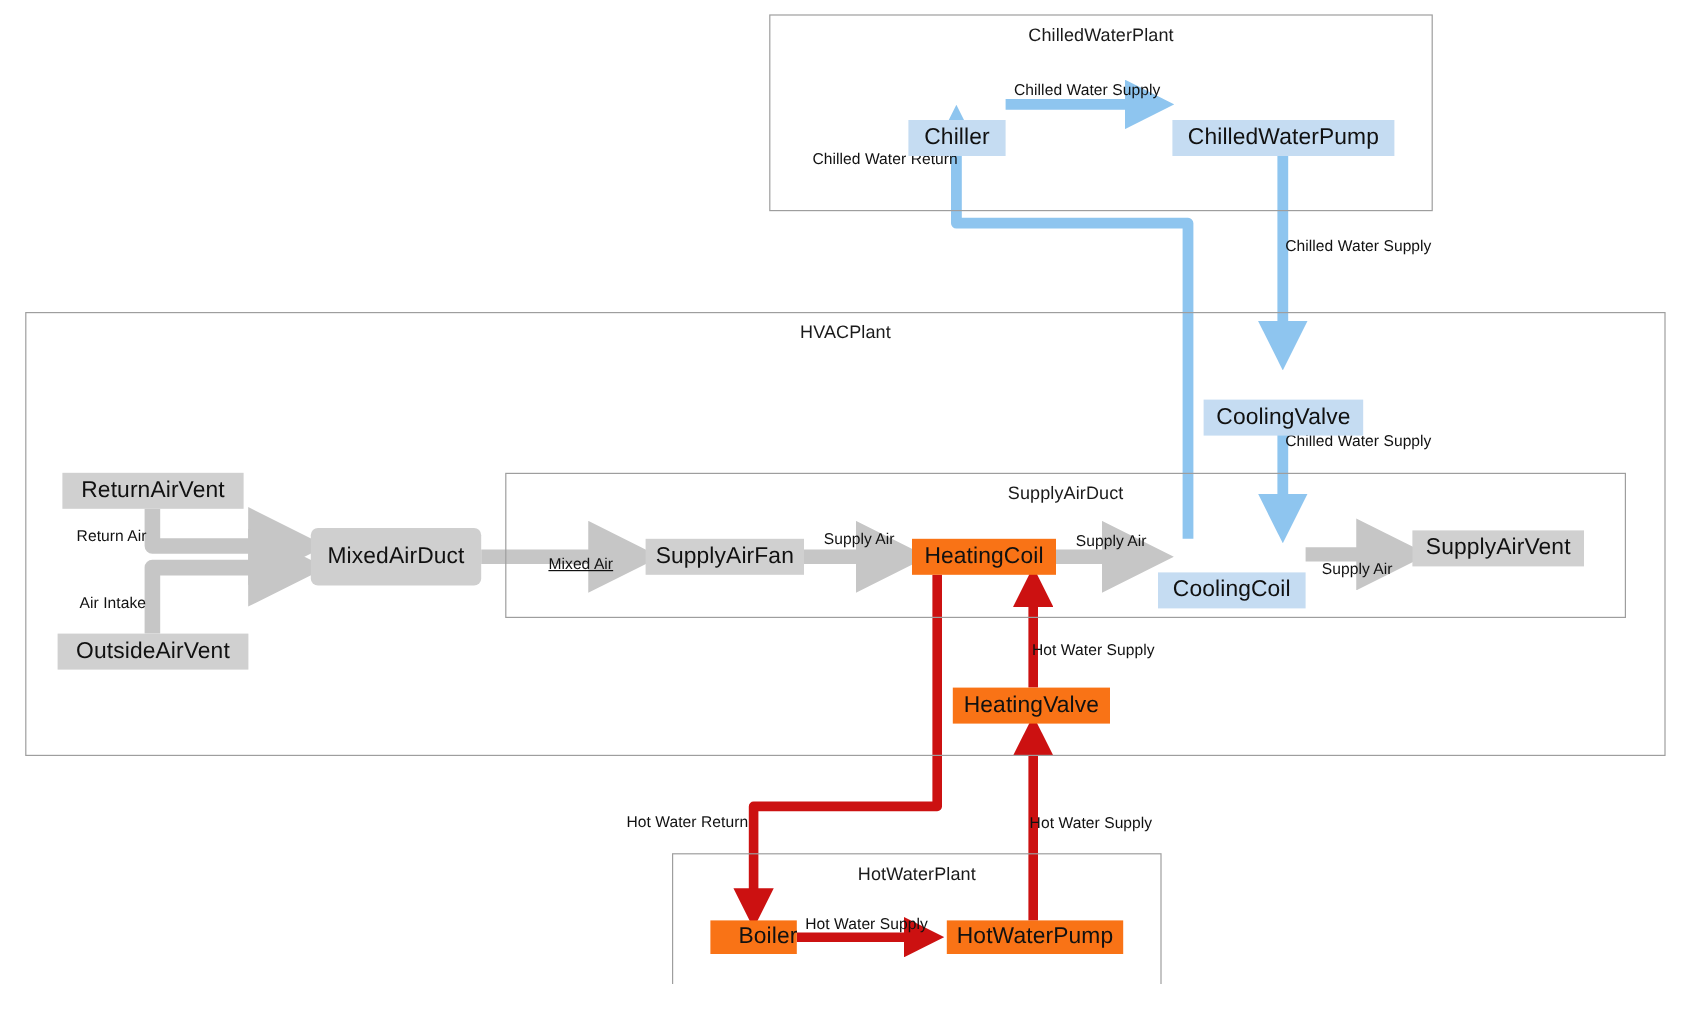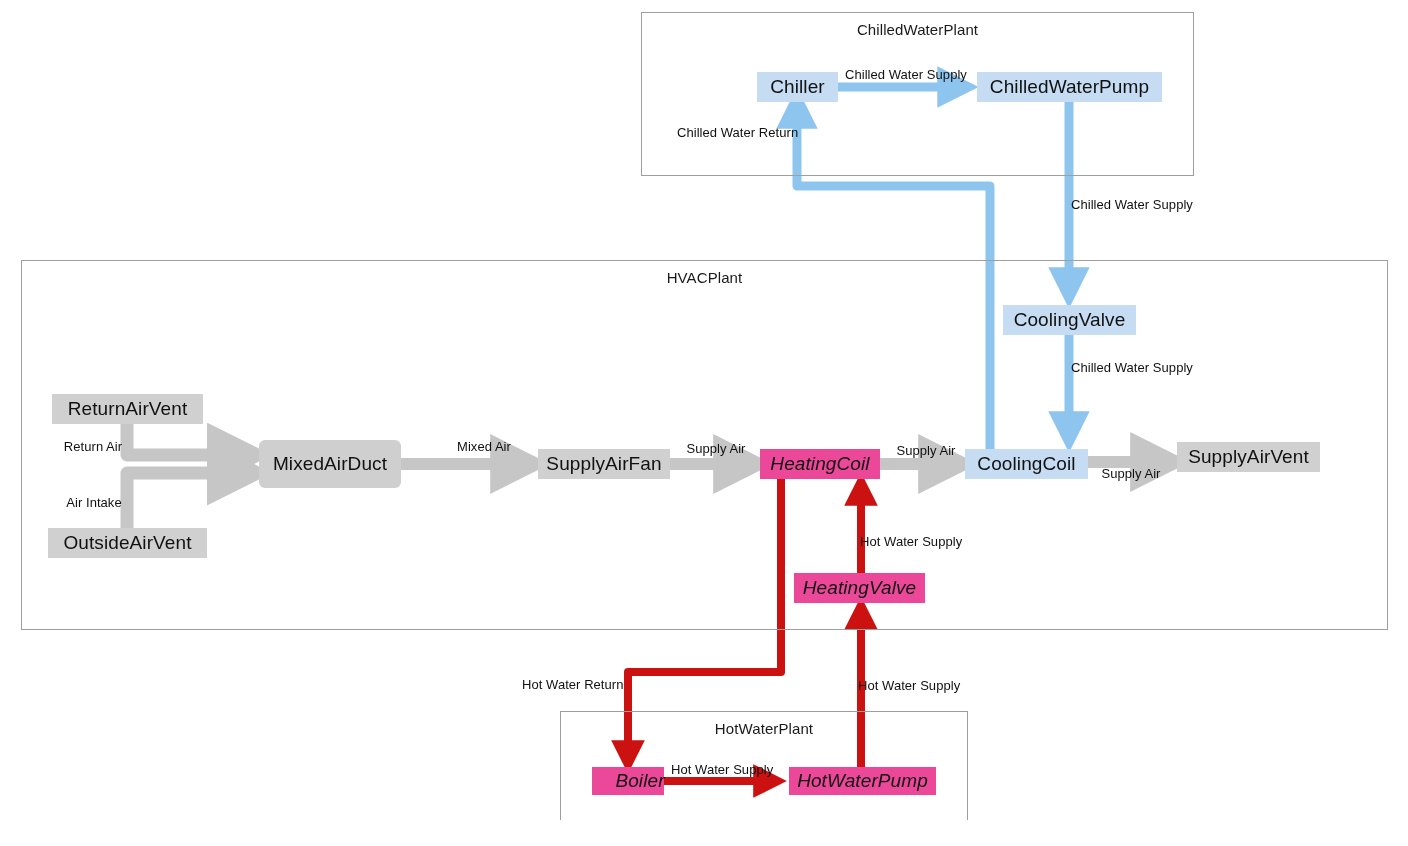--- a/index.html
+++ b/index.html
@@ -51,22 +51,22 @@
     display: flex;
     align-items: center;
     justify-content: center;
     box-sizing: border-box;
     font-size: 19px;
     color: #111111;
     white-space: nowrap;
     letter-spacing: 0.1px;
   }
   .node.gray   { background: #d0d0d0; }
-  .node.blue   { background: #c5dcf2; }
-  .node.pink   { background: #ec4899; font-style: italic; }
+  .node.blue   { background: #c5dcf2; margin-top: 28px; }
+  .node.pink   { background: #f97316; }
   .node.rounded {
     background: #cfcfcf;
     border-radius: 6px;
   }
 
   
   .edge-label {
     position: absolute;
     font-size: 13px;
     color: #111111;
@@ -123,38 +123,41 @@
   </svg>
 
   <div class="container" style="left:641px; top:12px; width:553px; height:164px;">
     <div class="container-title">ChilledWaterPlant</div>
   </div>
 
   <div class="container" style="left:21px; top:260px; width:1367px; height:370px;">
     <div class="container-title">HVACPlant</div>
   </div>
 
+  <div class="container" style="left:421px; top:394px; width:934px; height:121px;">
+    <div class="container-title">SupplyAirDuct</div>
+  </div>
 
   <div class="container" style="left:560px; top:711px; width:408px; height:112px;padding-left:44px;">
     <div class="container-title">HotWaterPlant</div>
   </div>
 
   <div class="edge-label" style="left:845px; top:67px; width:120px;">Chilled Water Supply</div>
 
   <div class="edge-label" style="left:677px; top:125px; width:120px;">Chilled Water Return</div>
 
   <div class="edge-label" style="left:1071px; top:197px; width:120px;">Chilled Water Supply</div>
 
   <div class="edge-label" style="left:1071px; top:360px; width:120px;">Chilled Water Supply</div>
 
   <div class="edge-label" style="left:58px; top:439px; width:70px;">Return Air</div>
 
   <div class="edge-label" style="left:59px; top:495px; width:70px;">Air Intake</div>
 
-  <div class="edge-label" style="left:449px; top:439px; width:70px;">Mixed Air</div>
+  <div class="edge-label" style="left:449px; top:462px; width:70px;text-decoration:underline;">Mixed Air</div>
 
   <div class="edge-label" style="left:681px; top:441px; width:70px;">Supply Air</div>
 
   <div class="edge-label" style="left:891px; top:443px; width:70px;">Supply Air</div>
 
   <div class="edge-label" style="left:1096px; top:466px; width:70px;">Supply Air</div>
 
   <div class="edge-label" style="left:860px; top:534px; width:100px;">Hot Water Supply</div>
 
   <div class="edge-label" style="left:522px; top:677px; width:100px;">Hot Water Return</div>

